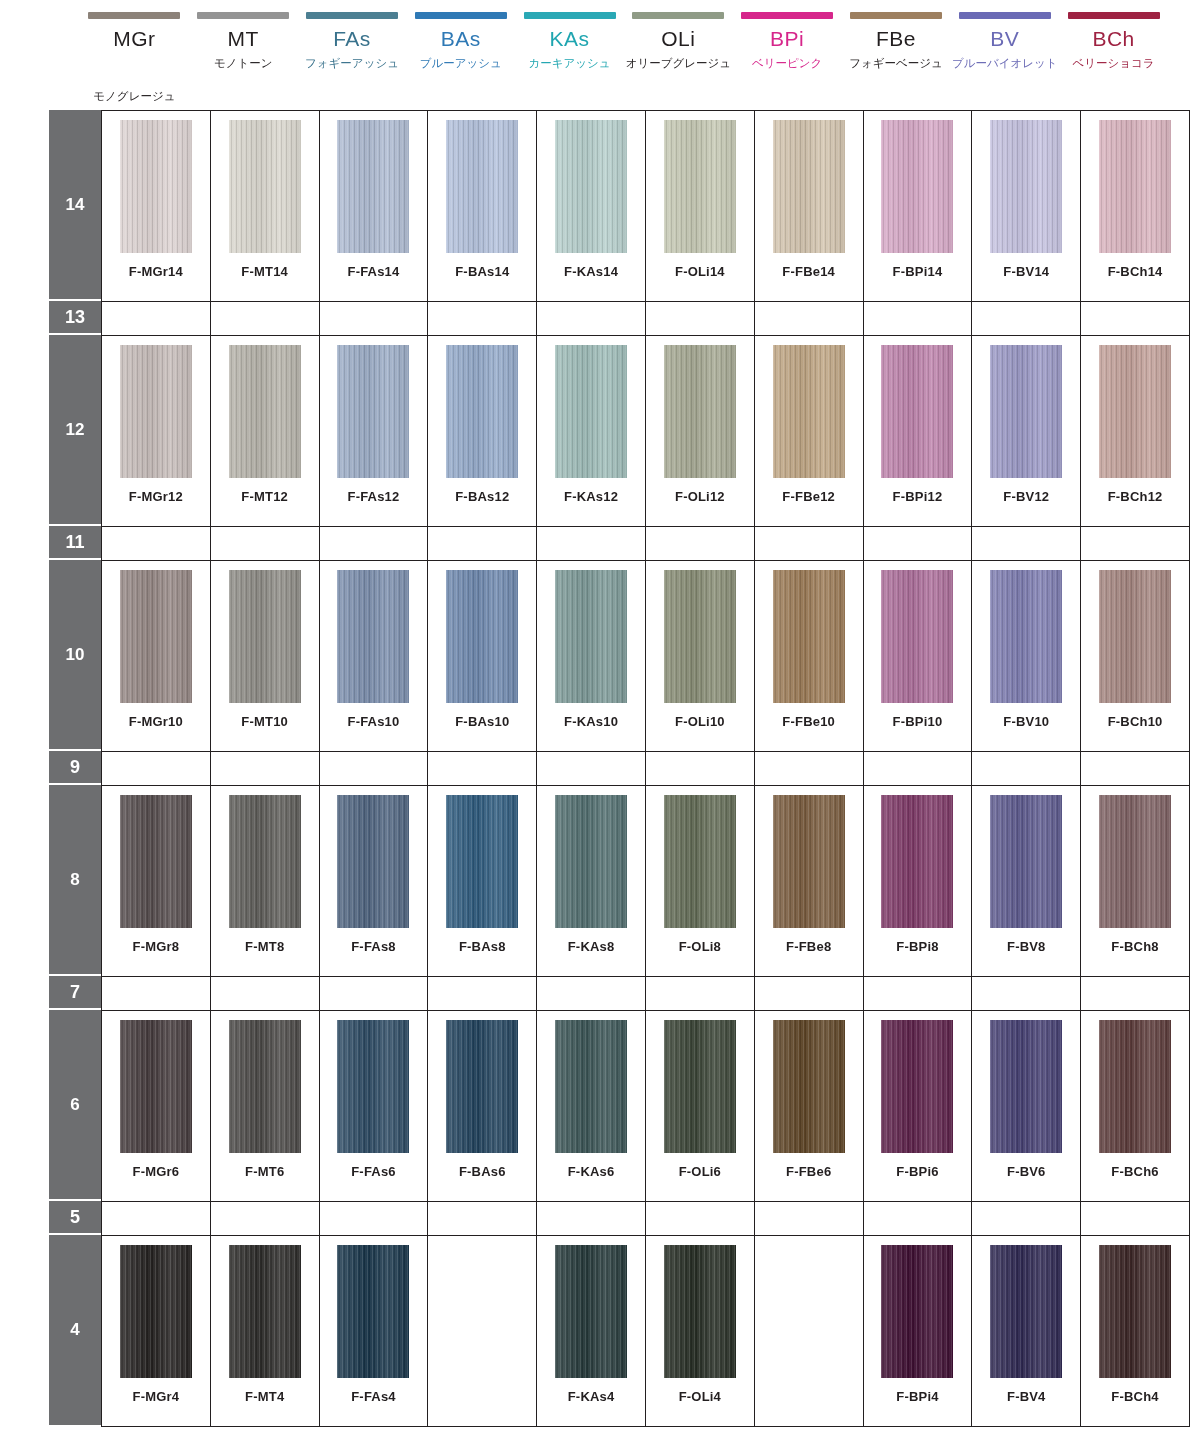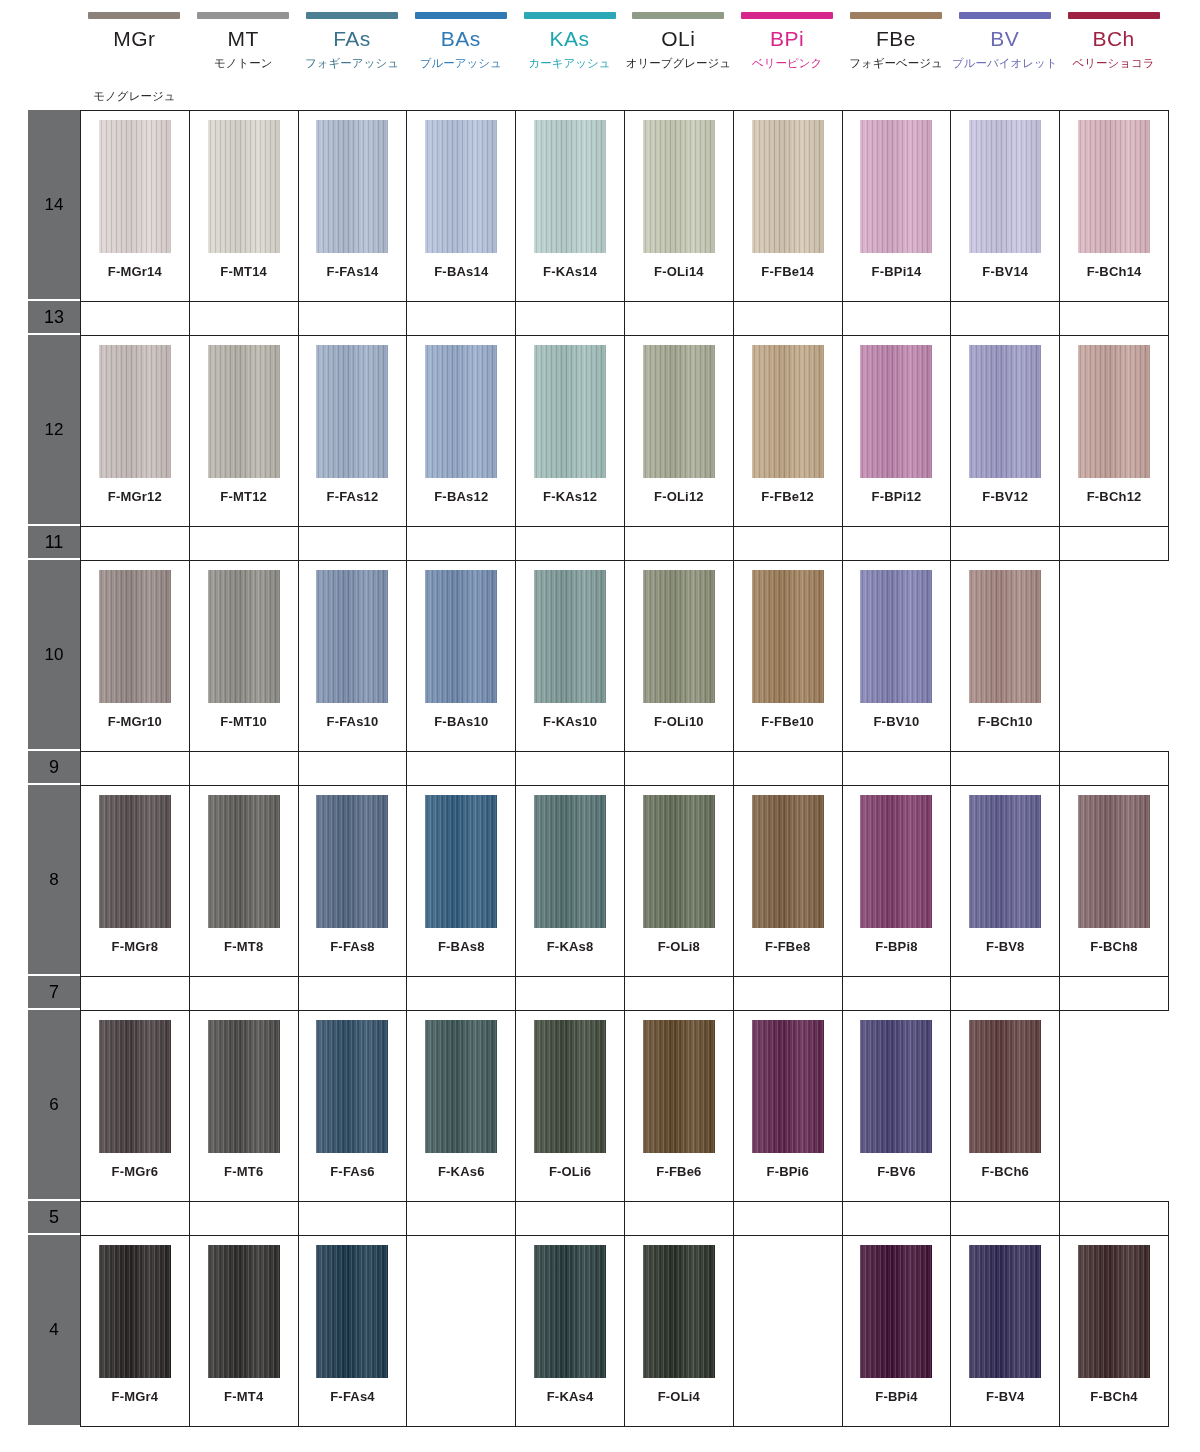--- a/index.html
+++ b/index.html
@@ -65,28 +65,29 @@
     width: 1140px;
   }
   .row {
     display: flex;
     align-items: stretch;
   }
   .lvl {
     width: 52px;
     flex: 0 0 52px;
     background: #6d6e70;
-    color: #000000;
+    color: #ffffff;
     font-size: 17px;
-    font-weight: normal;
+    font-weight: bold;
     display: flex;
     align-items: center;
     justify-content: center;
     border-bottom: 2px solid #ffffff;
     box-sizing: border-box;
+    margin-left: 21px;
   }
   .row.small .lvl { font-size: 18px; }
   .cells {
     flex: 1 1 auto;
     display: flex;
     border-left: 1.5px solid #231f20;
     border-top: 1.5px solid #231f20;
     box-sizing: border-box;
   }
   .row.big .cells { border-bottom: none; }
@@ -351,20 +352,24 @@
           </div>
           <div class="cell">
             <div class="swatch" style="background: rgb(135, 140, 116);"></div>
             <div class="code">F-OLi10</div>
           </div>
           <div class="cell">
             <div class="swatch" style="background: rgb(155, 122, 85);"></div>
             <div class="code">F-FBe10</div>
           </div>
           <div class="cell">
+            <div class="swatch" style="background: rgb(172, 110, 154);"></div>
+            <div class="code">F-BPi10</div>
+          </div>
+          <div class="cell">
             <div class="swatch" style="background: rgb(125, 124, 176);"></div>
             <div class="code">F-BV10</div>
           </div>
           <div class="cell">
             <div class="swatch" style="background: rgb(163, 132, 126);"></div>
             <div class="code">F-BCh10</div>
           </div>
         </div>
       </div>
       <div class="row small">
@@ -449,20 +454,24 @@
             <div class="swatch" style="background: rgb(68, 58, 60);"></div>
             <div class="code">F-MGr6</div>
           </div>
           <div class="cell">
             <div class="swatch" style="background: rgb(74, 72, 70);"></div>
             <div class="code">F-MT6</div>
           </div>
           <div class="cell">
             <div class="swatch" style="background: rgb(44, 74, 99);"></div>
             <div class="code">F-FAs6</div>
+          </div>
+          <div class="cell">
+            <div class="swatch" style="background: rgb(32, 65, 92);"></div>
+            <div class="code">F-BAs6</div>
           </div>
           <div class="cell">
             <div class="swatch" style="background: rgb(58, 84, 85);"></div>
             <div class="code">F-KAs6</div>
           </div>
           <div class="cell">
             <div class="swatch" style="background: rgb(58, 68, 54);"></div>
             <div class="code">F-OLi6</div>
           </div>
           <div class="cell">

